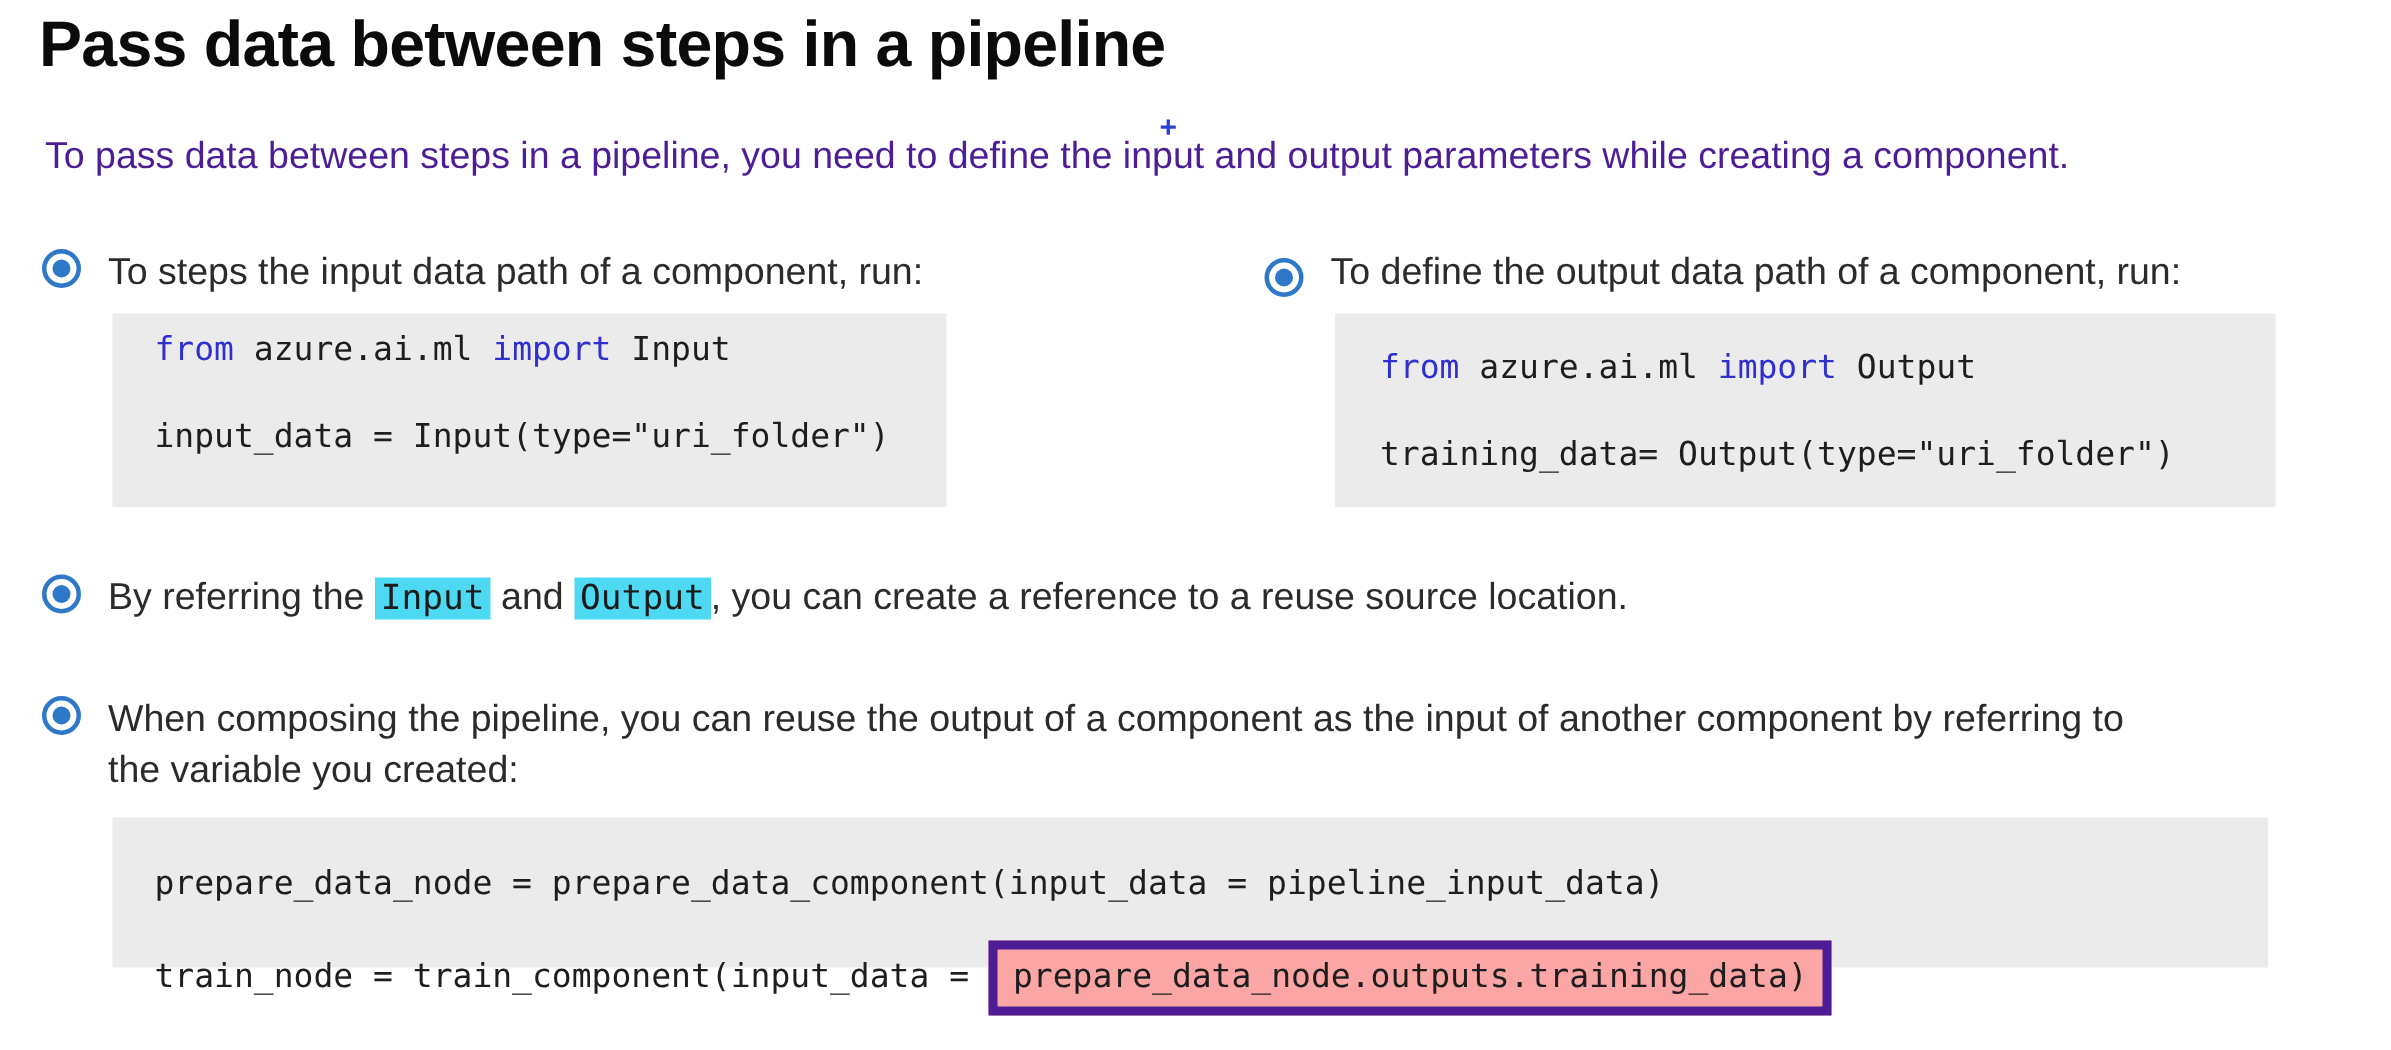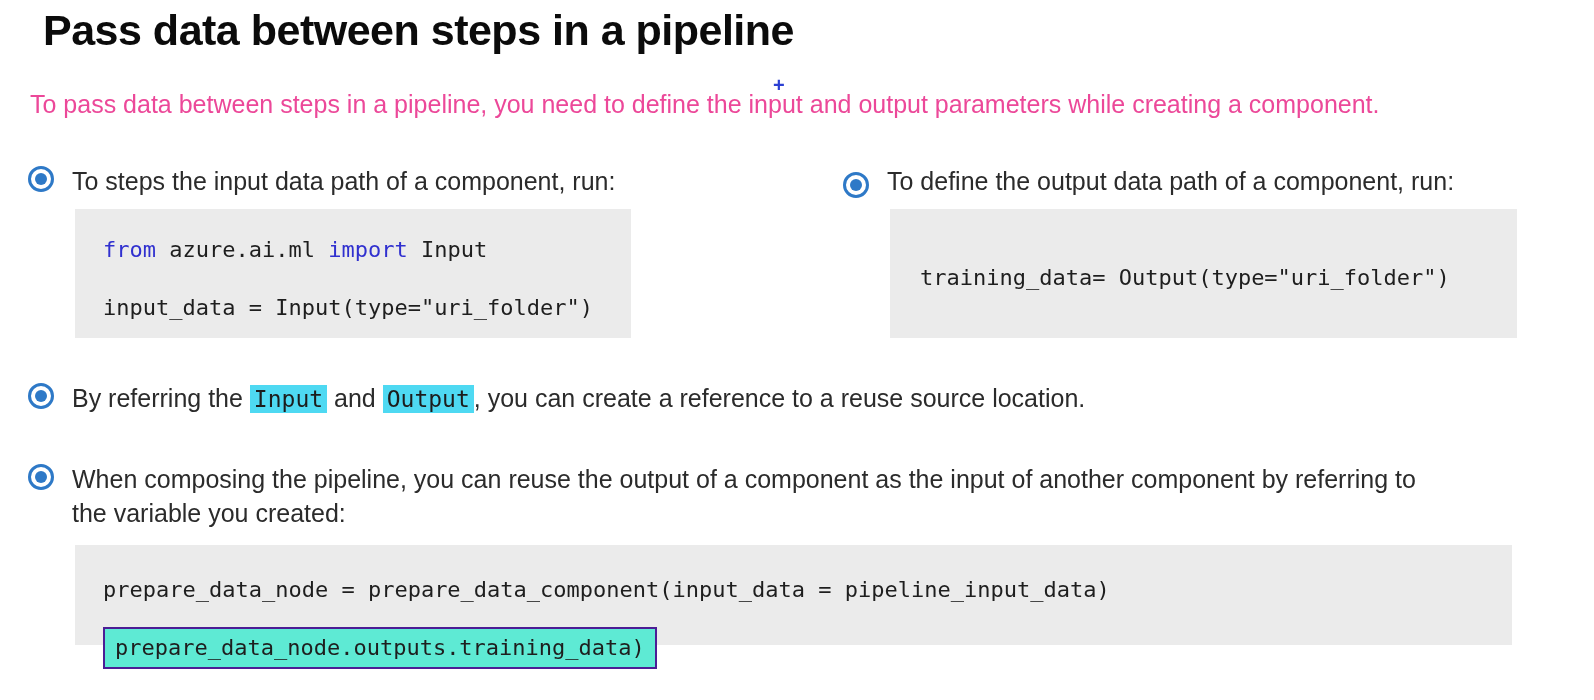--- a/index.html
+++ b/index.html
@@ -12,28 +12,27 @@
     overflow: hidden;
   }
 
   .page-title {
     position: absolute;
     left: 26px; top: 6px;
     font-size: 43px;
     font-weight: 700;
     color: #0b0b0b;
     letter-spacing: -0.5px;
-    margin-left: 17px;
   }
 
   .intro {
     position: absolute;
     left: 30px; top: 90px;
     font-size: 25px;
-    color: #ec4899;
+    color: #4c1d95;
   }
 
   .cursor-plus {
     position: absolute;
     left: 773px; top: 74px;
     font-size: 20px;
     font-weight: 700;
     color: #2b3fd3;
   }
 
@@ -80,37 +79,37 @@
 
   
   .code-block {
     position: absolute;
     background: #ebebeb;
     font-family: "DejaVu Sans Mono", monospace;
     font-size: 22px;
     color: #1e1e1e;
     line-height: 26px;
   }
-  .cb-input    { left: 75px;  top: 209px; width: 556px;  height: 129px; padding: 28px 0 0 28px; }
+  .cb-input    { left: 75px;  top: 209px; width: 556px;  height: 129px; padding: 12px 0 0 28px; }
   .cb-output   { left: 890px; top: 209px; width: 627px;  height: 129px; padding: 24px 0 0 30px; }
   .cb-pipeline { left: 75px;  top: 545px; width: 1437px; height: 100px; padding: 32px 0 0 28px; }
 
   .code-line2 { margin-top: 32px; }
   .kw { color: #3030cf; }
 
   .cb-pipeline .code-line2 {
     margin-top: 24px;
     display: flex;
     align-items: center;
     white-space: pre;
   }
   .red-box {
     display: inline-block;
-    border: 2px solid #4c1d95;
-    background: #5eead4;
+    border: 6px solid #4c1d95;
+    background: #fca5a5;
     padding: 6px 10px;
   }
 </style>
 </head>
 <body>
 
 <h1 class="page-title">Pass data between steps in a pipeline</h1>
 
 <p class="intro">To pass data between steps in a pipeline, you need to define the input and output parameters while creating a component.</p>
 <span class="cursor-plus">+</span>
@@ -128,33 +127,34 @@
     </span>
   <span class="bullet-text">To define the output data path of a component, run:</span>
 </div>
 
 <div class="code-block cb-input">
   <div class="code-line1"><span class="kw">from</span><span> azure.ai.ml </span><span class="kw">import</span><span> Input</span></div>
   <div class="code-line2">input_data = Input(type="uri_folder")</div>
 </div>
 
 <div class="code-block cb-output">
+  <div class="code-line1"><span class="kw">from</span><span> azure.ai.ml </span><span class="kw">import</span><span> Output</span></div>
   <div class="code-line2">training_data= Output(type="uri_folder")</div>
 </div>
 
 <div class="bullet b-ref">
   <span class="radio">
       <span class="radio-dot"></span>
     </span>
   <span class="bullet-text"><span>By referring the </span><span class="hl">Input</span><span> and </span><span class="hl">Output</span><span>, you can create a reference to a reuse source location.</span></span>
 </div>
 
 <div class="bullet b-comp">
   <span class="radio">
       <span class="radio-dot"></span>
     </span>
   <span class="bullet-text">When composing the pipeline, you can reuse the output of a component as the input of another component by referring to the variable you created:</span>
 </div>
 
 <div class="code-block cb-pipeline">
   <div class="code-line1">prepare_data_node = prepare_data_component(input_data = pipeline_input_data)</div>
-  <div class="code-line2"><span class="red-box">prepare_data_node.outputs.training_data)</span></div>
+  <div class="code-line2"><span>train_node = train_component(input_data = </span><span class="red-box">prepare_data_node.outputs.training_data)</span></div>
 </div>
 
 </body></html>

